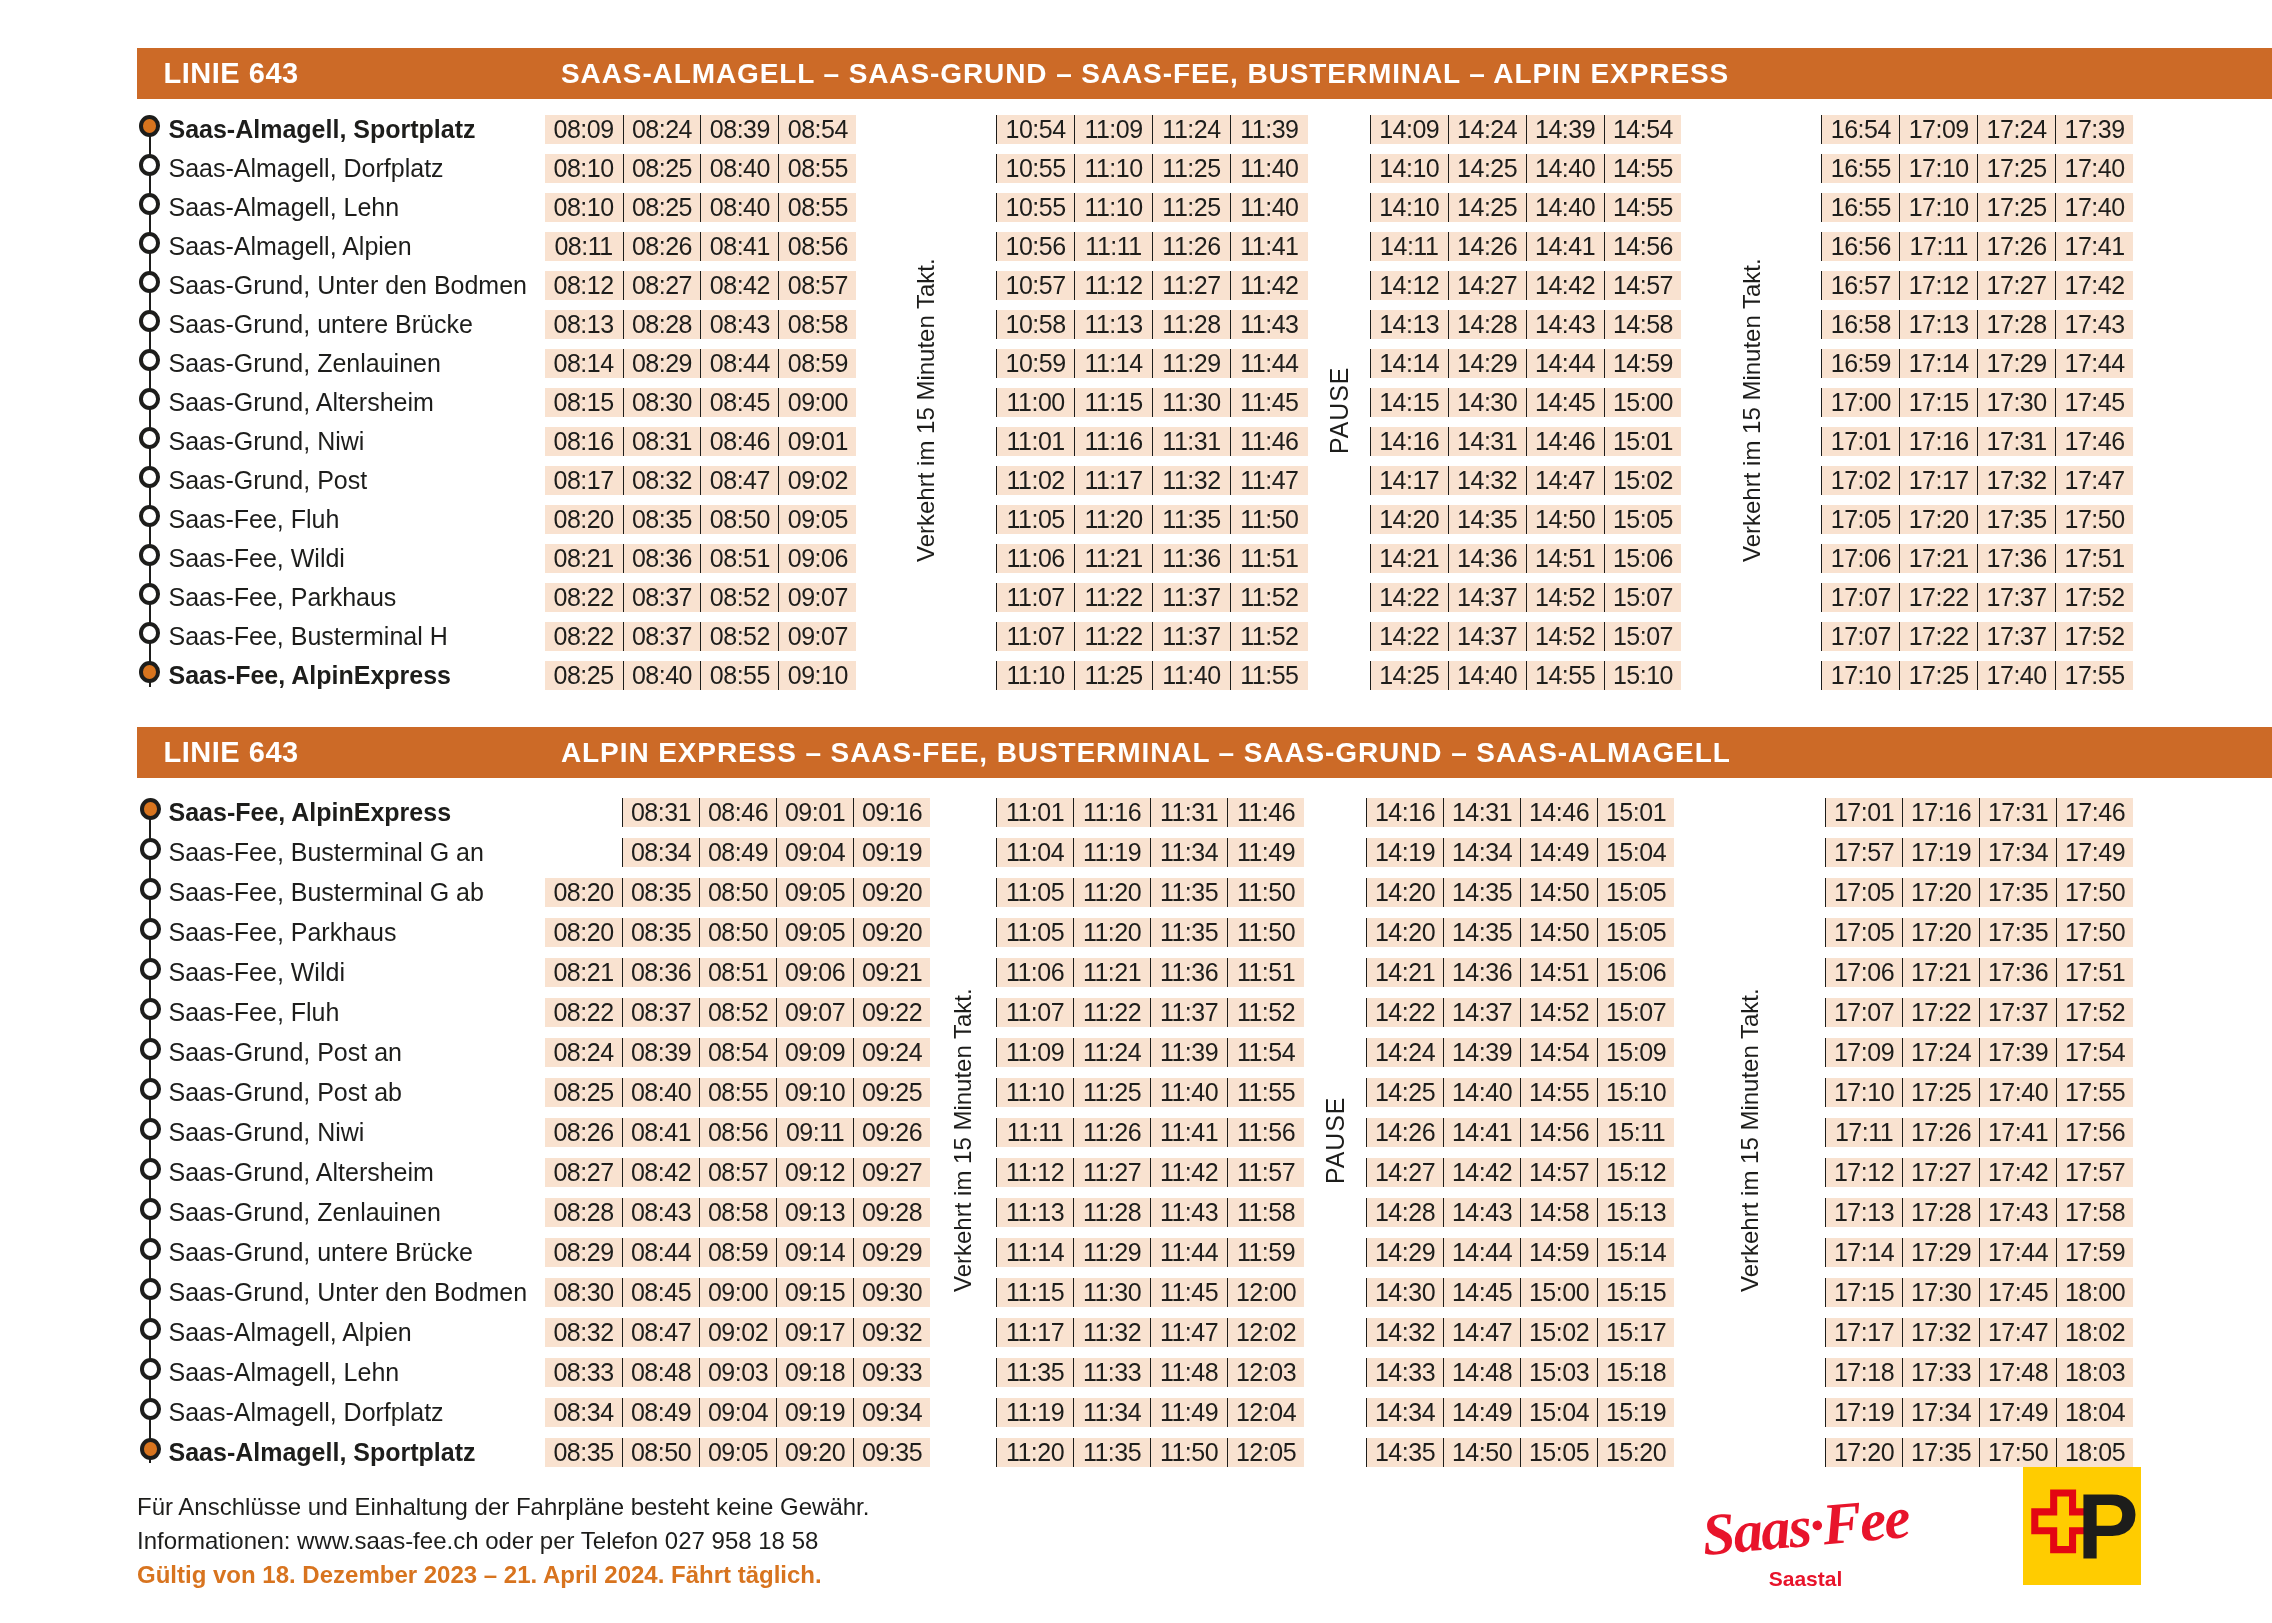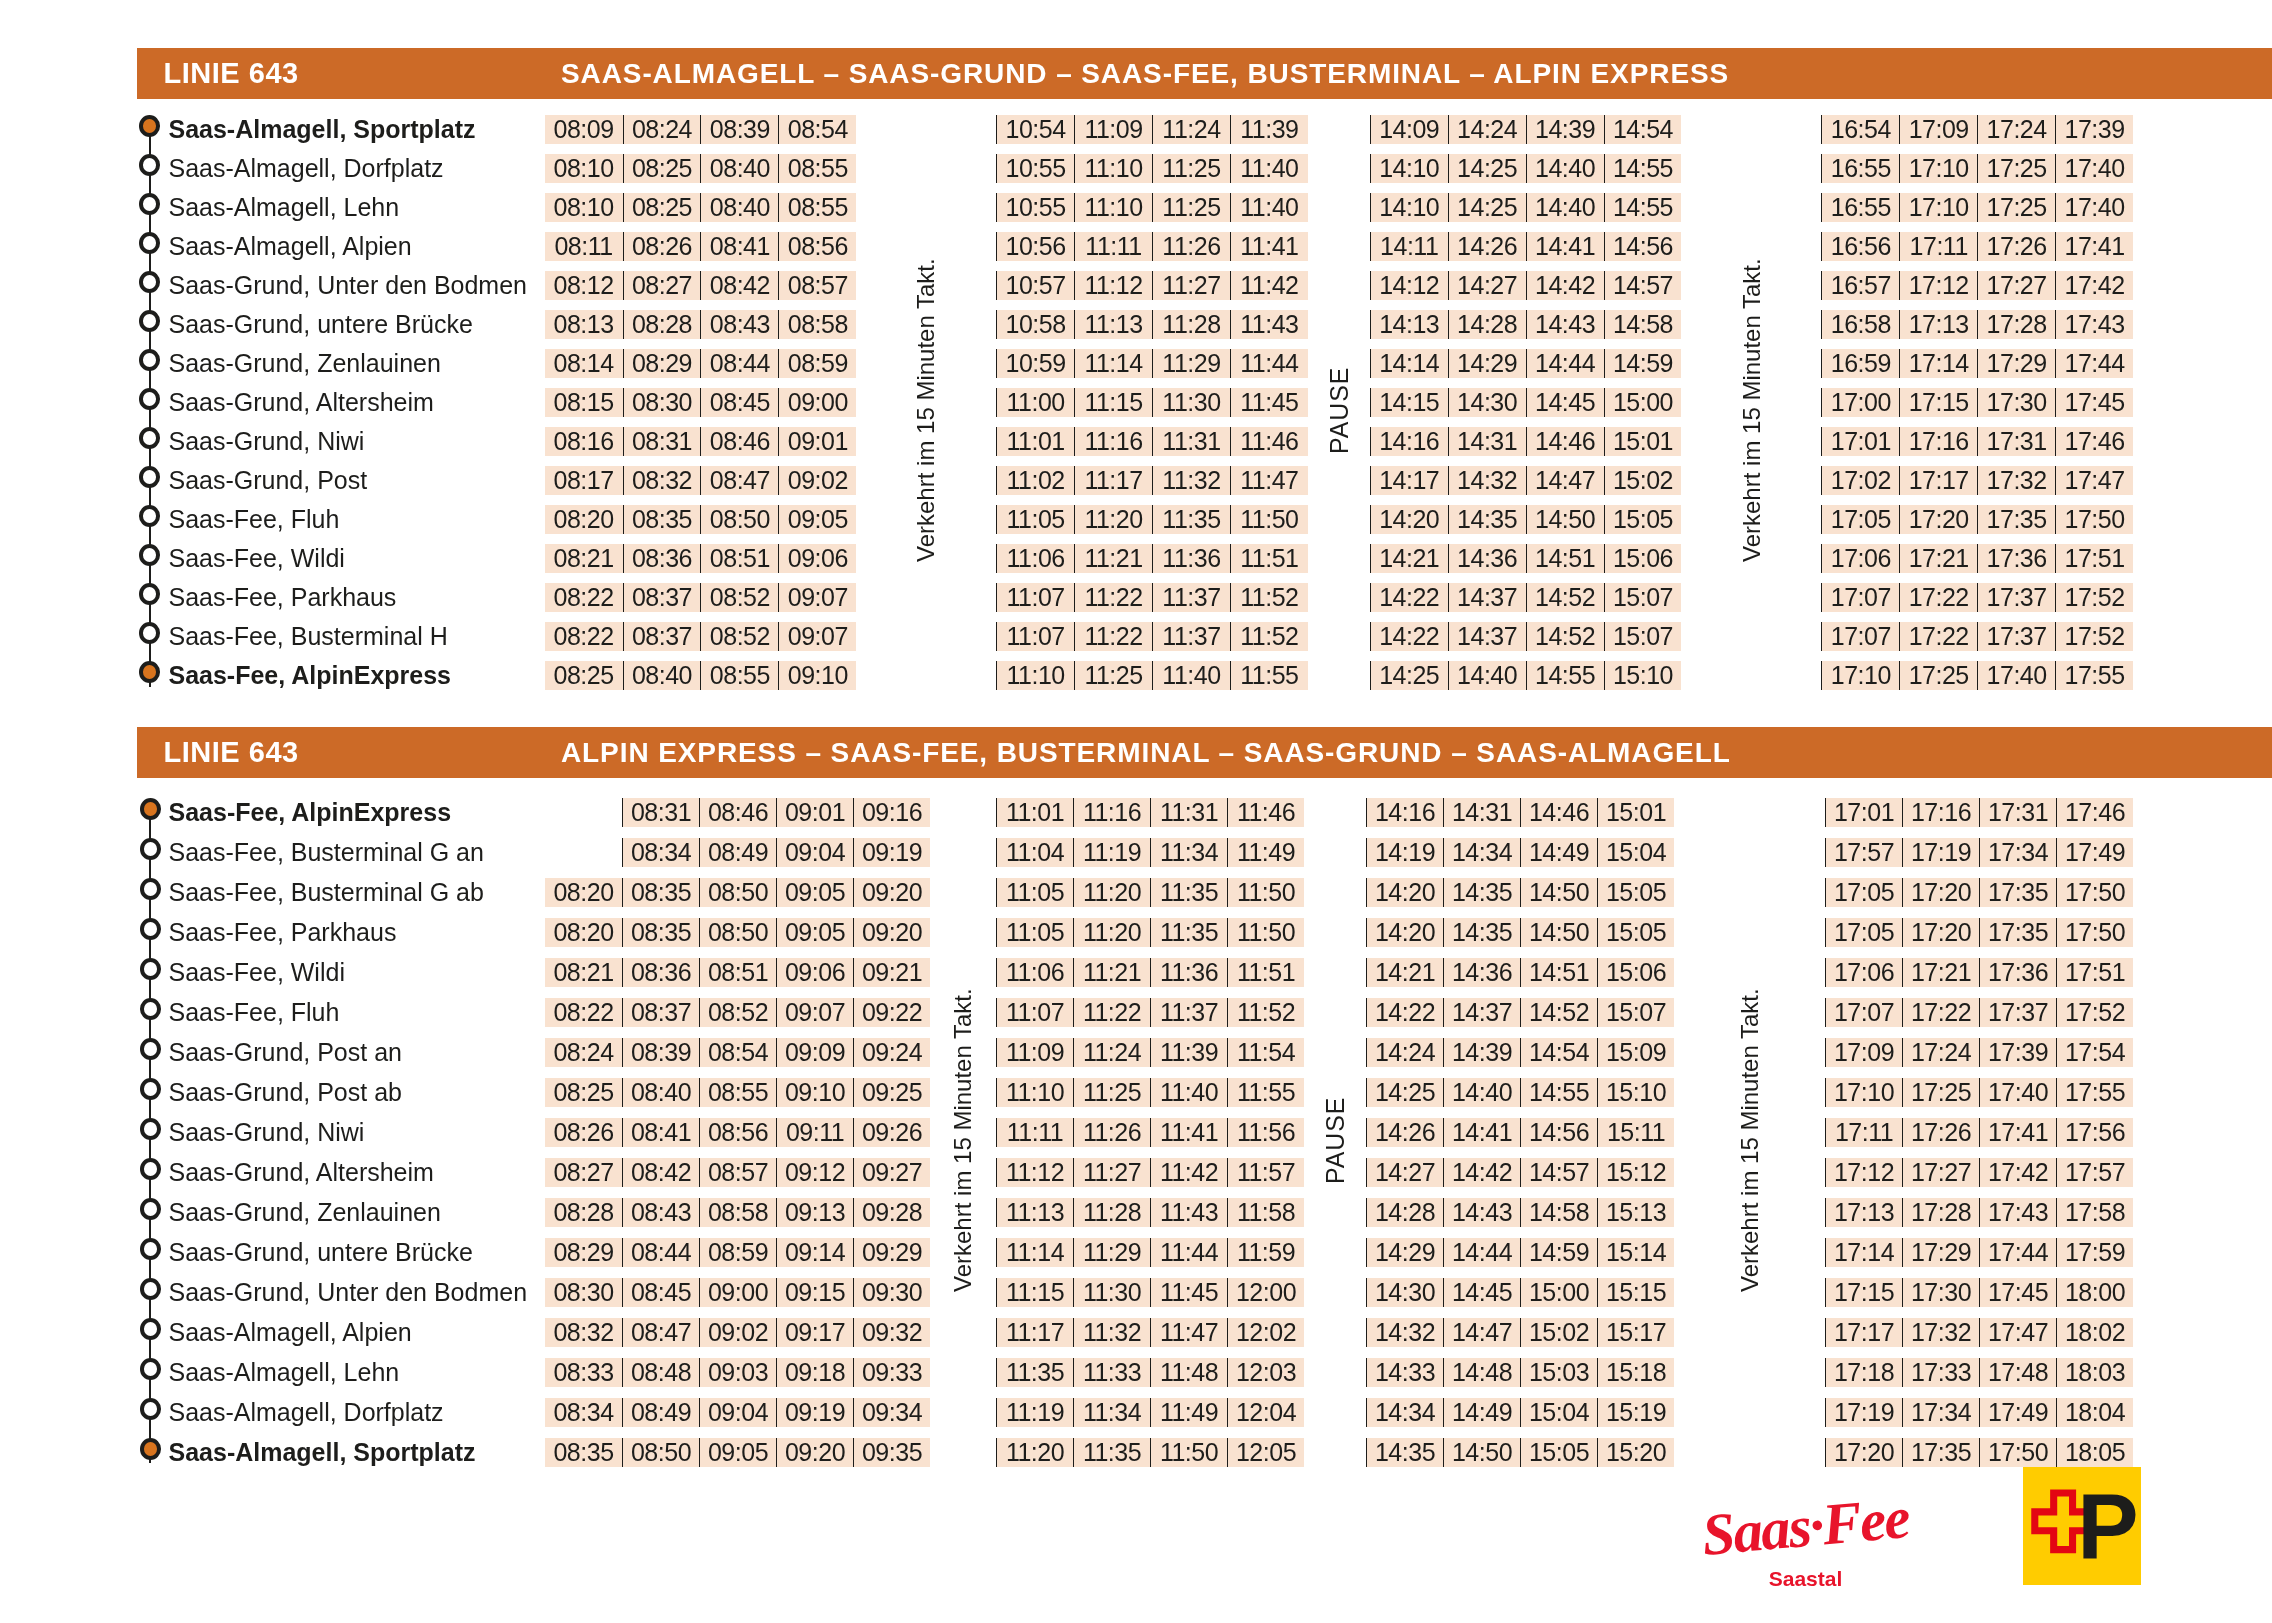--- a/index.html
+++ b/index.html
@@ -916,20 +916,25 @@
           <div class="cell">17:35</div>
           <div class="cell">17:50</div>
           <div class="cell">18:05</div>
         </div>
       </div>
     <div class="ov takt1">Verkehrt im 15 Minuten Takt.</div>
     <div class="ov pause-ov">PAUSE</div>
     <div class="ov takt2">Verkehrt im 15 Minuten Takt.</div>
   </div>
 
+  <div id="footer">
+    <div>Für Anschlüsse und Einhaltung der Fahrpläne besteht keine Gewähr.</div>
+    <div>Informationen: www.saas-fee.ch oder per Telefon 027 958 18 58</div>
+    <div class="valid">Gültig von 18. Dezember 2023 – 21. April 2024. Fährt täglich.</div>
+  </div>
 
   <div id="saasfee-logo">
     <div class="script">Saas·Fee</div>
     <div class="sub">Saastal</div>
   </div>
 
   <div id="post-logo">
     <svg width="118" height="118" viewBox="0 0 100 100">
       <rect x="0" y="0" width="100" height="100" fill="#ffcc00"></rect>
       <path d="M26 22 h16 v16 h16 v16 h-16 v16 h-16 v-16 H10 V38 h16 Z" fill="#ffcc00" stroke="#e30613" stroke-width="6"></path>

